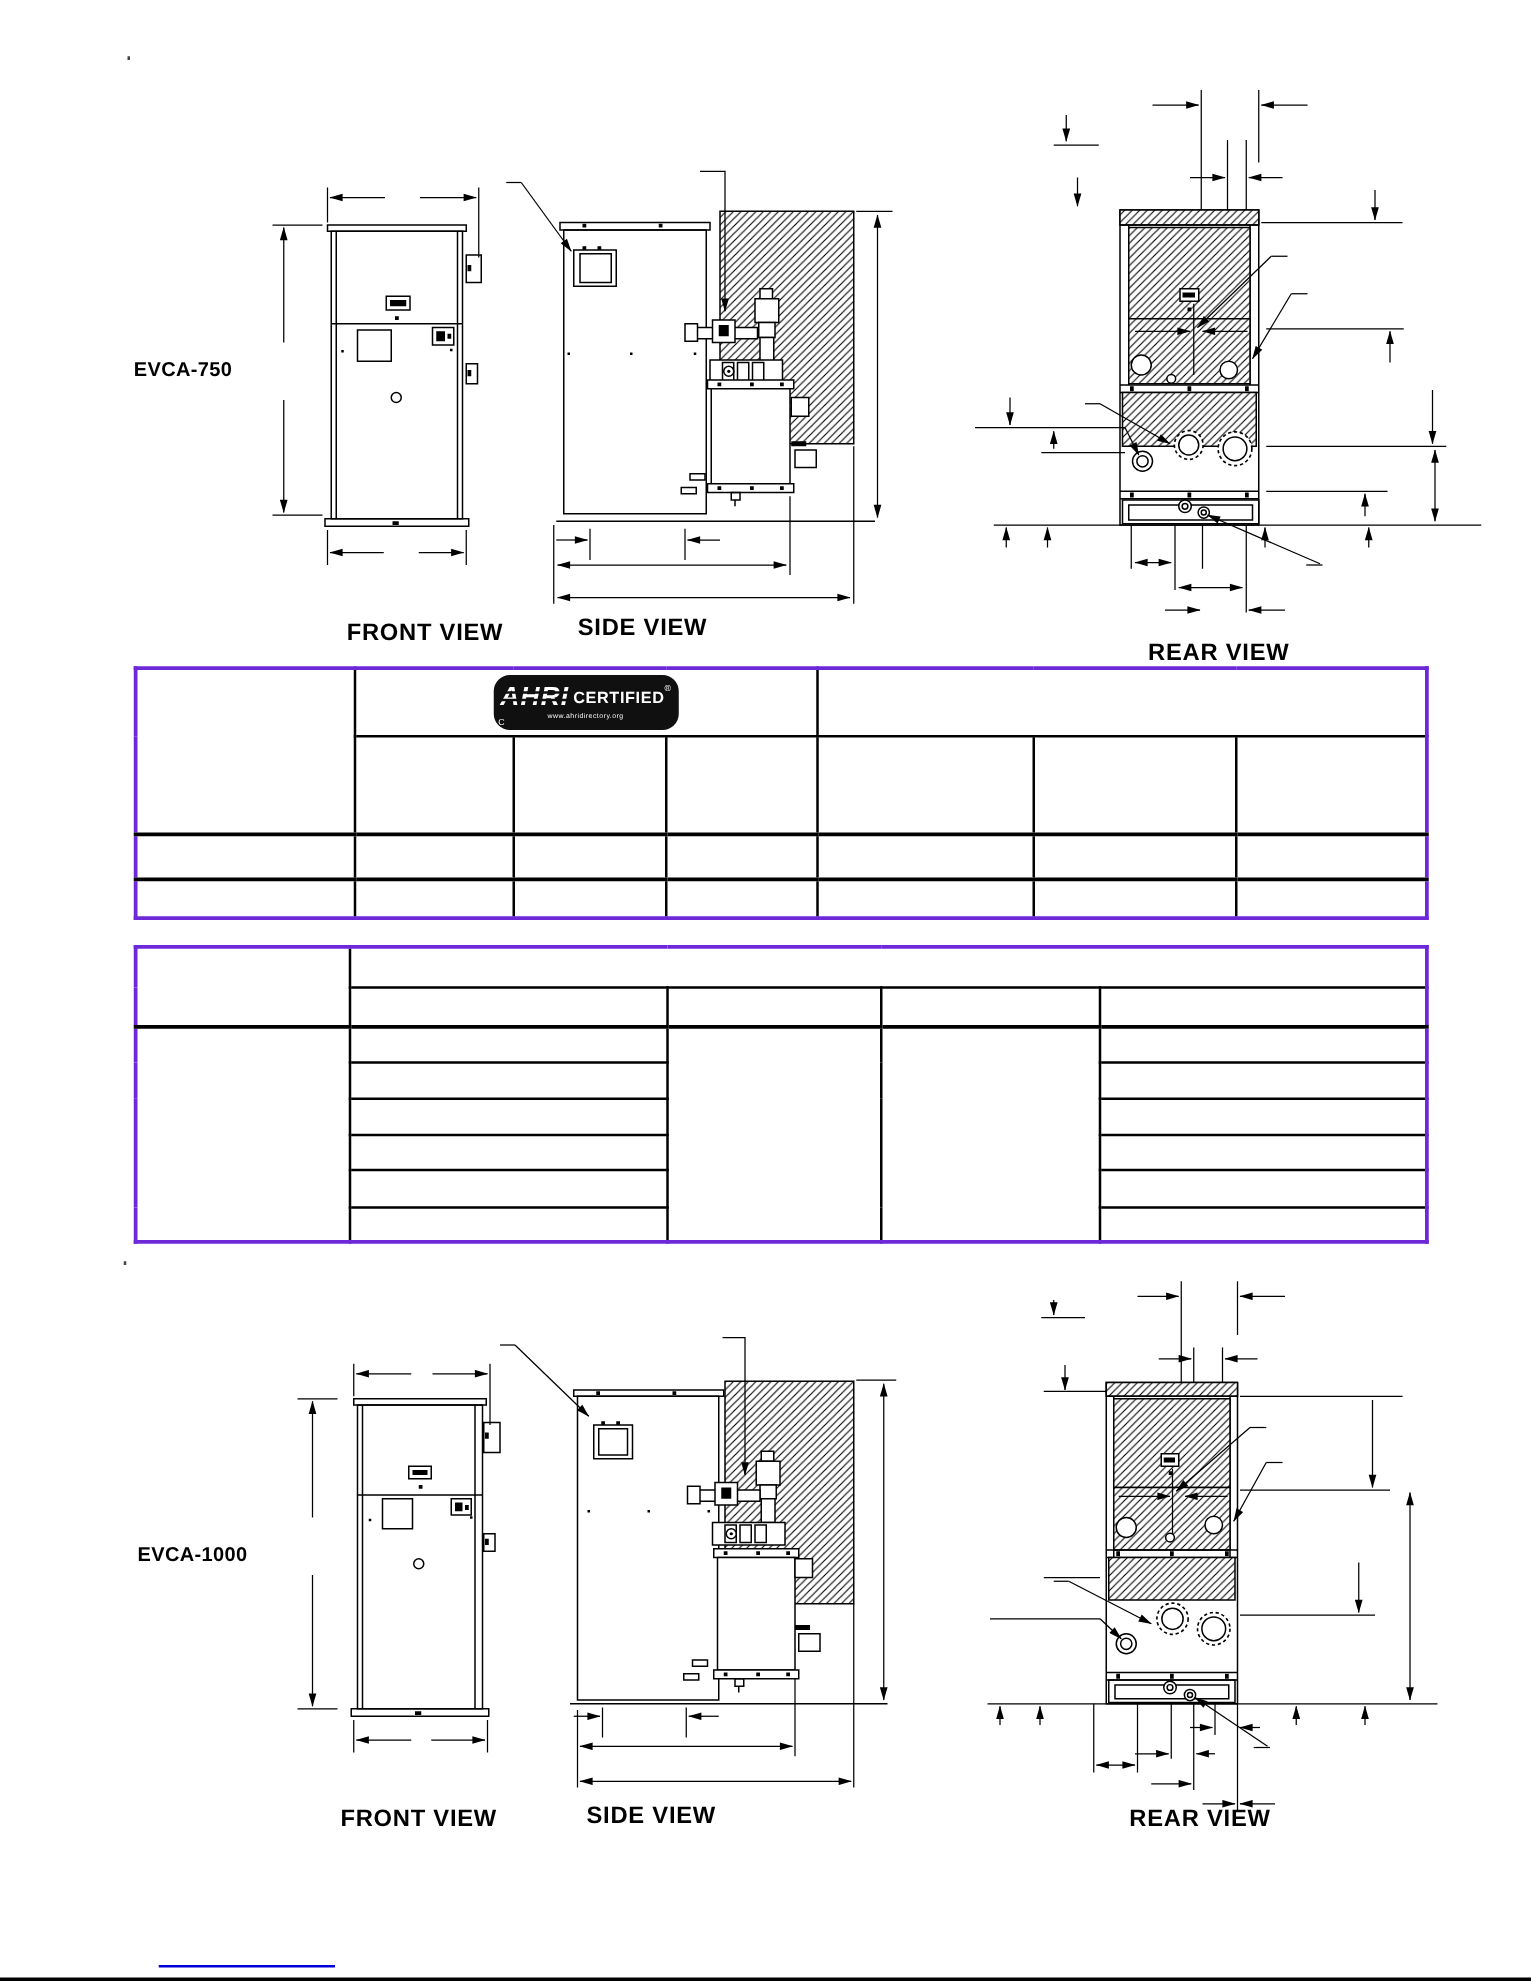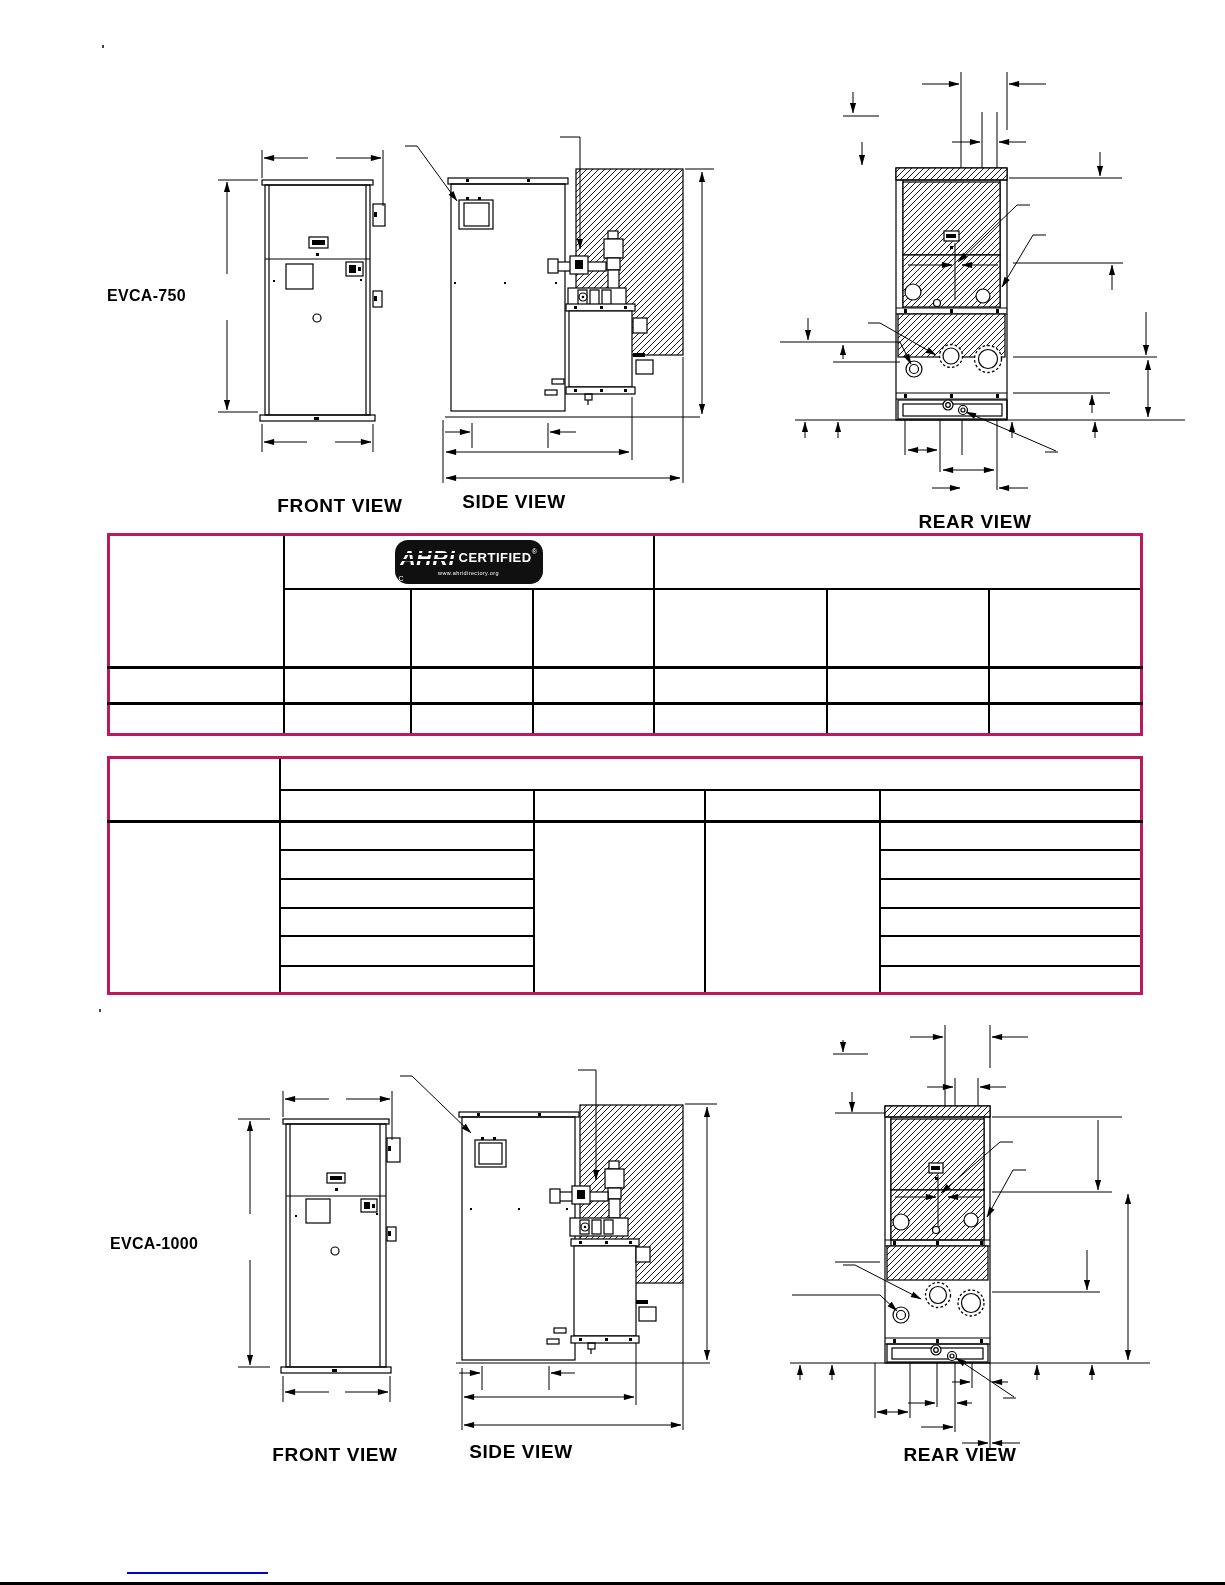--- a/index.html
+++ b/index.html
@@ -13,21 +13,21 @@
   svg .sw { stroke:#000; fill:#fff; stroke-width:1.2; }
   svg .sh { stroke:#000; fill:url(#hp); stroke-width:1.2; }
   svg .fl { fill:#000; stroke:none; }
   svg .dm { stroke:#000; fill:none; stroke-width:1; }
   svg .dsh { stroke:#000; fill:#fff; stroke-width:1.3; stroke-dasharray:2.6 2.2; }
   svg text.vlbl { font-family:"Liberation Sans",sans-serif; font-weight:bold; font-size:19px; fill:#000; letter-spacing:0.6px; }
   svg text.mlbl { font-family:"Liberation Sans",sans-serif; font-weight:bold; font-size:16px; fill:#000; letter-spacing:0.3px; }
 
   table.spec-table {
     position:absolute; border-collapse:collapse; table-layout:fixed;
-    background:#fff; border:3px solid #be185d;
+    background:#fff; border:3px solid #6d28d9;
   }
   table.spec-table td { border:2px solid #000; padding:0; }
   table.spec-table tr.thick td { border-top:3px solid #000; }
   .t1 { left:107px; top:533px; width:1033px; }
   .t2 { left:107px; top:756px; width:1033px; }
 
   .ahri-cell { vertical-align:middle; text-align:center; }
   .badge {
     width:148px; height:44px; margin:0 auto; background:#101010;
     border-radius:13px; color:#fff; position:relative;

